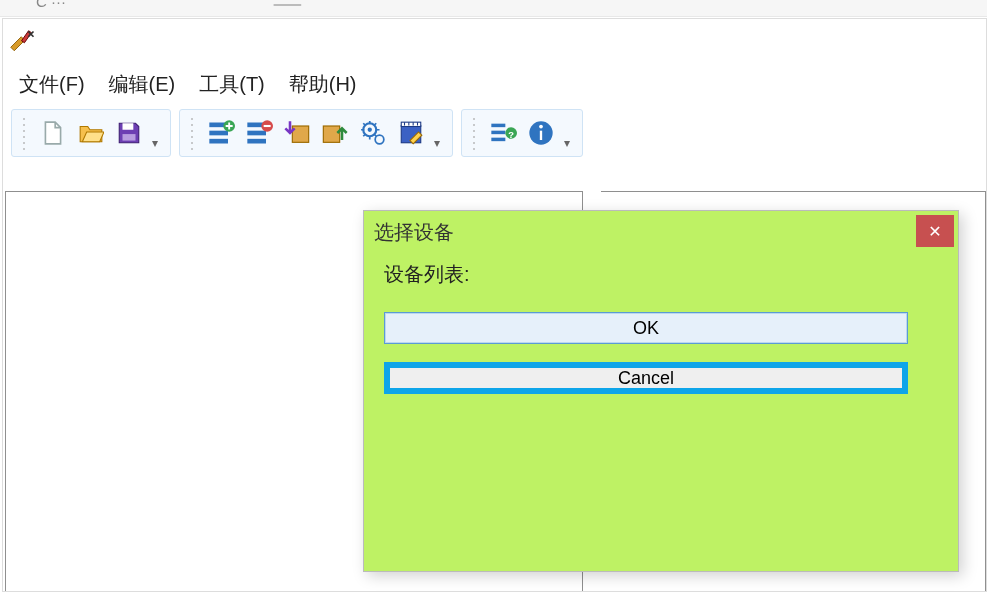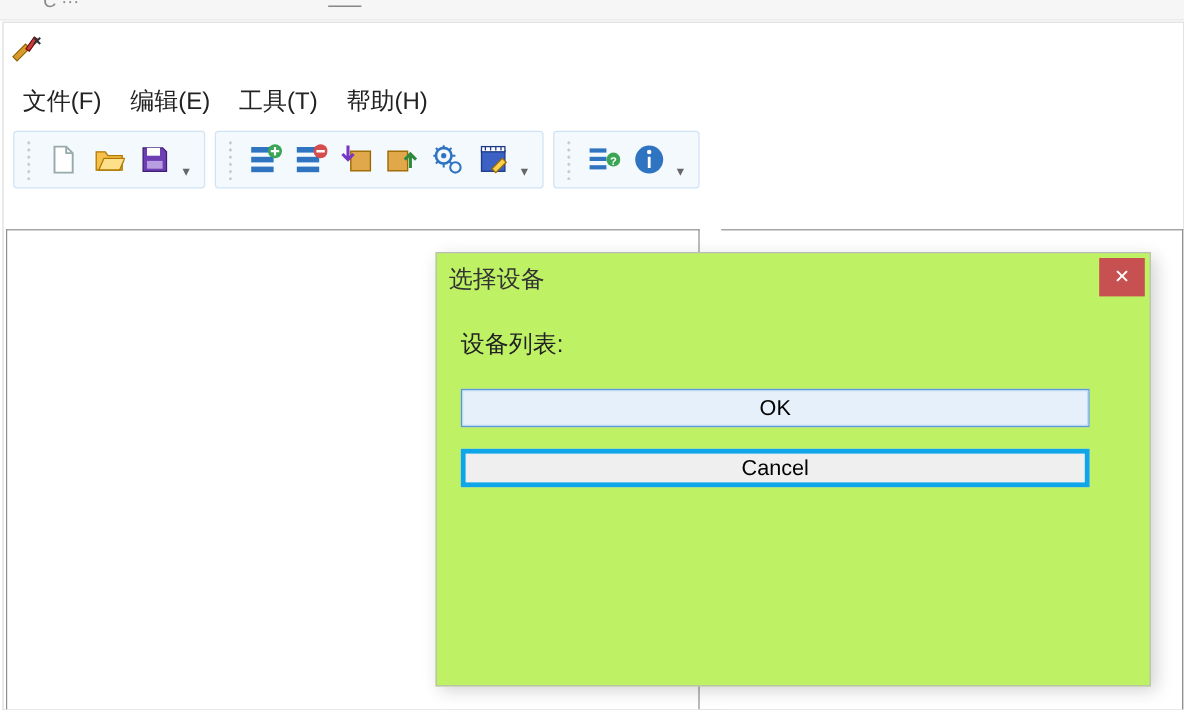--- a/index.html
+++ b/index.html
@@ -136,21 +136,21 @@
     width: 38px; height: 32px;
     background: #c75050;
     color: #fff;
     display: flex; align-items: center; justify-content: center;
     font-size: 16px;
     cursor: pointer;
   }
   .dialog-body {
     padding: 8px 20px 0 20px;
   }
-  .list-label { font-size: 20px; color: #222; margin-bottom: 6px; margin-top: 12px; }
+  .list-label { font-size: 20px; color: #222; margin-bottom: 6px; }
 
   .list-frame {
     display: flex;
     border: 1px solid #7a9ebd;
     height: 210px;
   }
   .list-items {
     flex: 1;
     overflow: hidden;
     background: #fff;
@@ -200,21 +200,21 @@
   .dialog-buttons {
     display: flex;
     justify-content: flex-end;
     gap: 18px;
     padding: 18px 30px 0 0;
     flex-direction: column;
   }
   .dlg-btn {
     min-width: 122px;
     height: 32px;
-    border: 4px solid #0ea5e9;
+    border: 6px solid #0ea5e9;
     background: #efefef;
     font-size: 18px;
     display: flex; align-items: center; justify-content: center;
     cursor: pointer;
   }
   .dlg-btn.default {
     border: 1px solid #5b9bd5;
     background: #e6f0fa;
     box-shadow: inset 0 0 0 1px #bcd8ee;
   }

